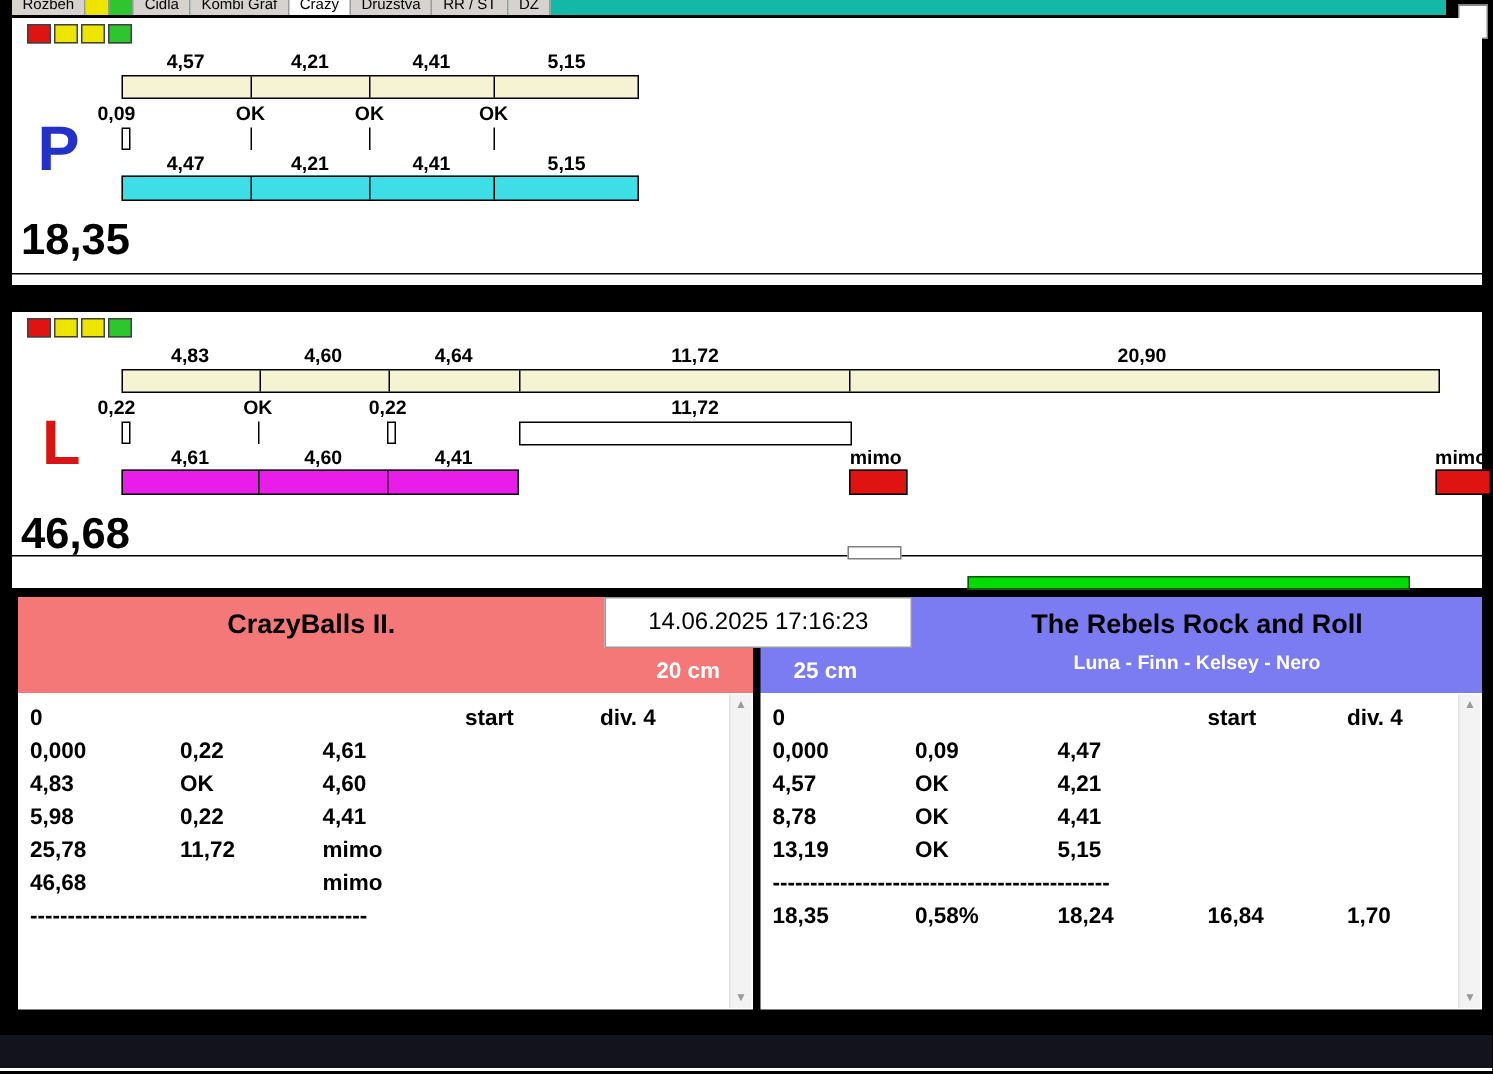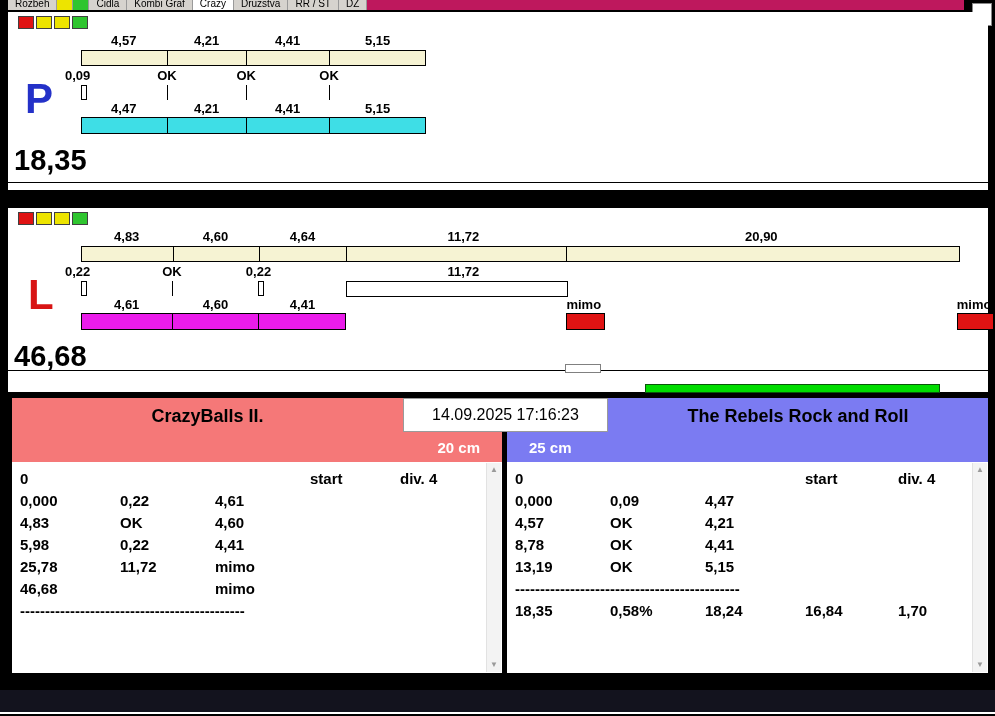--- a/index.html
+++ b/index.html
@@ -1,20 +1,20 @@
 <!DOCTYPE html>
 <html><head>
 <meta charset="utf-8">
 <style>
   * { margin:0; padding:0; box-sizing:border-box; }
   html,body { width:995px; height:716px; background:#000; overflow:hidden; }
   body { font-family:"Liberation Sans", sans-serif; }
   #app { position:relative; width:995px; height:716px; background:#000; }
 
-  .tabstrip { position:absolute; left:8px; top:0; width:956px; height:10px; background:#be185d; overflow:hidden; display:flex; }
+  .tabstrip { position:absolute; left:8px; top:0; width:956px; height:10px; background:#14b8a6; overflow:hidden; display:flex; }
   .tab { flex:0 0 auto; font-size:10px; line-height:13px; margin-top:-3px; padding:0 7px; color:#000; border-right:1px solid #9a9a9a; background:#d6d3ce; white-space:nowrap; }
   .tab.active { background:#ffffff; }
   .tabind { flex:0 0 16px; height:10px; border-right:1px solid #9a9a9a; }
   .trbox { position:absolute; left:972px; top:3px; width:20px; height:23px; background:#fff; border:1px solid #888; }
 
   .panel { position:absolute; left:8px; width:980px; background:#fff; }
   .indrow { position:absolute; display:flex; gap:2px; }
   .ind { width:16px; height:13px; border:1px solid #404040; display:inline-block; }
   .lane-letter { position:absolute; font-size:42px; font-weight:bold; line-height:1; }
   .barwrap { position:absolute; top:0; height:130px; }
@@ -170,24 +170,25 @@
     <div class="greenbar" style="left: 637px; top: 176px; width: 295px; background-color: rgb(0, 221, 0);"></div>
   </div>
 
   <div class="team-hdr" style="left: 12px; width: 490px; background-color: rgb(245, 120, 120);">
     <div class="t-title" style="padding-right:99px;">CrazyBalls II.</div>
     <div class="t-height" style="right:22px;">20 cm</div>
   </div>
 
   <div class="team-hdr" style="left: 507px; width: 481px; background-color: rgb(123, 123, 242);">
     <div class="t-title" style="padding-left:101px;">The Rebels Rock and Roll</div>
+    <div class="t-sub" style="padding-left:101px;">Luna - Finn - Kelsey - Nero</div>
     <div class="t-height" style="left:22px;">25 cm</div>
   </div>
 
-  <div class="datebox">14.09.2025 17:16:23</div>
+  <div class="datebox">14.06.2025 17:16:23</div>
 
   <div class="team-tbl" style="left:12px;width:490px;">
     <div class="trow grid-l">
       <span>0</span>
       <span></span>
       <span></span>
       <span>start</span>
       <span>div. 4</span>
     </div>
     <div class="trow grid-l">

